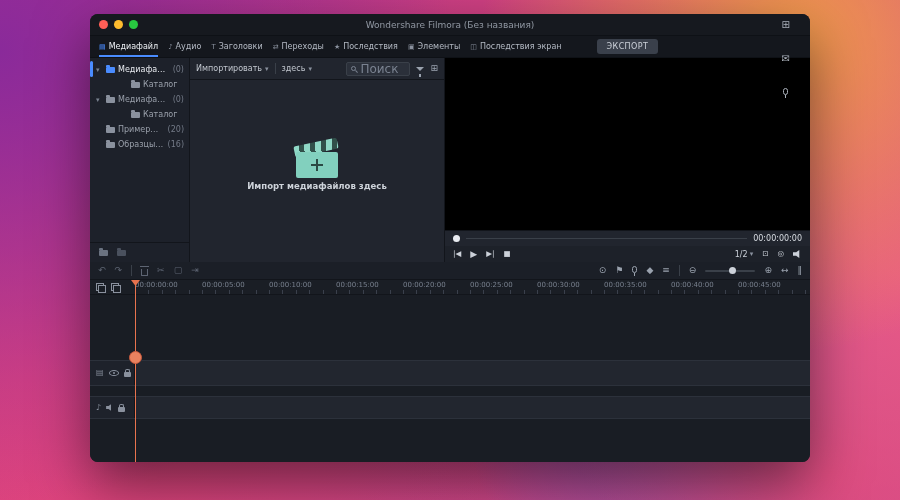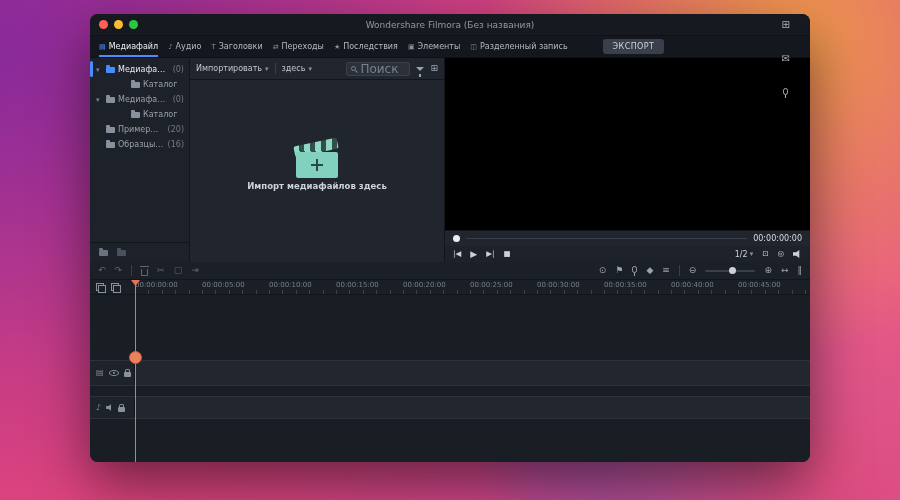--- a/index.html
+++ b/index.html
@@ -173,21 +173,21 @@
           <span>Последствия</span>
         </div>
 
         <div class="tab">
           <span class="tab-glyph">▣</span>
           <span>Элементы</span>
         </div>
 
         <div class="tab">
           <span class="tab-glyph">◫</span>
-          <span>Разделенный запись</span>
+          <span>Последствия экран</span>
         </div>
       </div>
     <div class="export-btn">ЭКСПОРТ</div>
   </div>
 
   <div class="content">
 
     <div class="sidebar">
       <div class="scroll-indicator"></div>
       <div class="tree">

